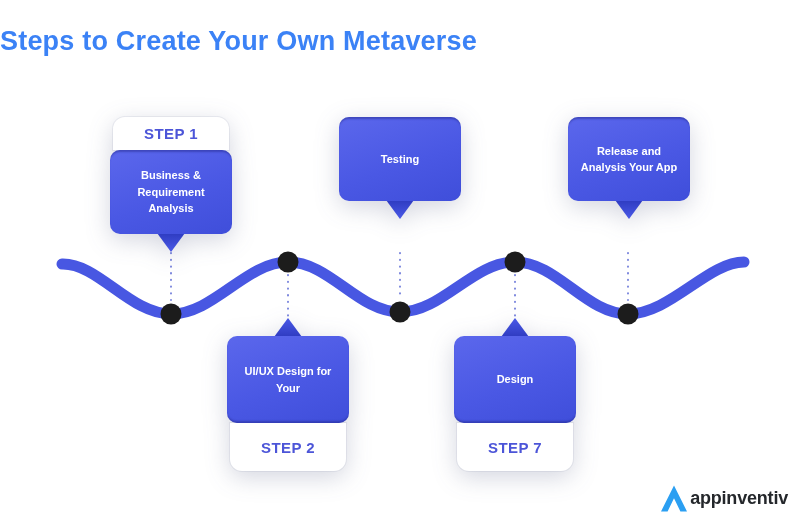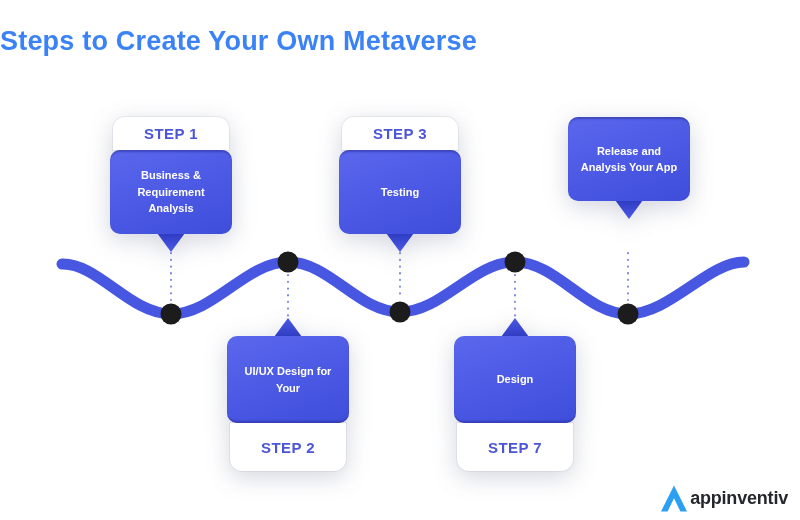--- a/index.html
+++ b/index.html
@@ -64,21 +64,20 @@
     <circle class="dot" cx="628" cy="314" r="10.5"></circle>
   </svg>
 
   <div class="card card-top" style="left:110px;top:117px;">
     <div class="card-head">STEP 1</div>
     <div class="card-body">Business &amp; Requirement Analysis</div>
     <div class="pointer pointer-down"></div>
   </div>
 
   <div class="card card-top" style="left:339px;top:117px;">
-    <div class="card-head">STEP 3</div>
     <div class="card-body">Testing</div>
     <div class="pointer pointer-down"></div>
   </div>
 
   <div class="card card-top" style="left:568px;top:117px;">
     <div class="card-body">Release and Analysis Your App</div>
     <div class="pointer pointer-down"></div>
   </div>
 
   <div class="card card-bottom" style="left:227px;top:318px;">

